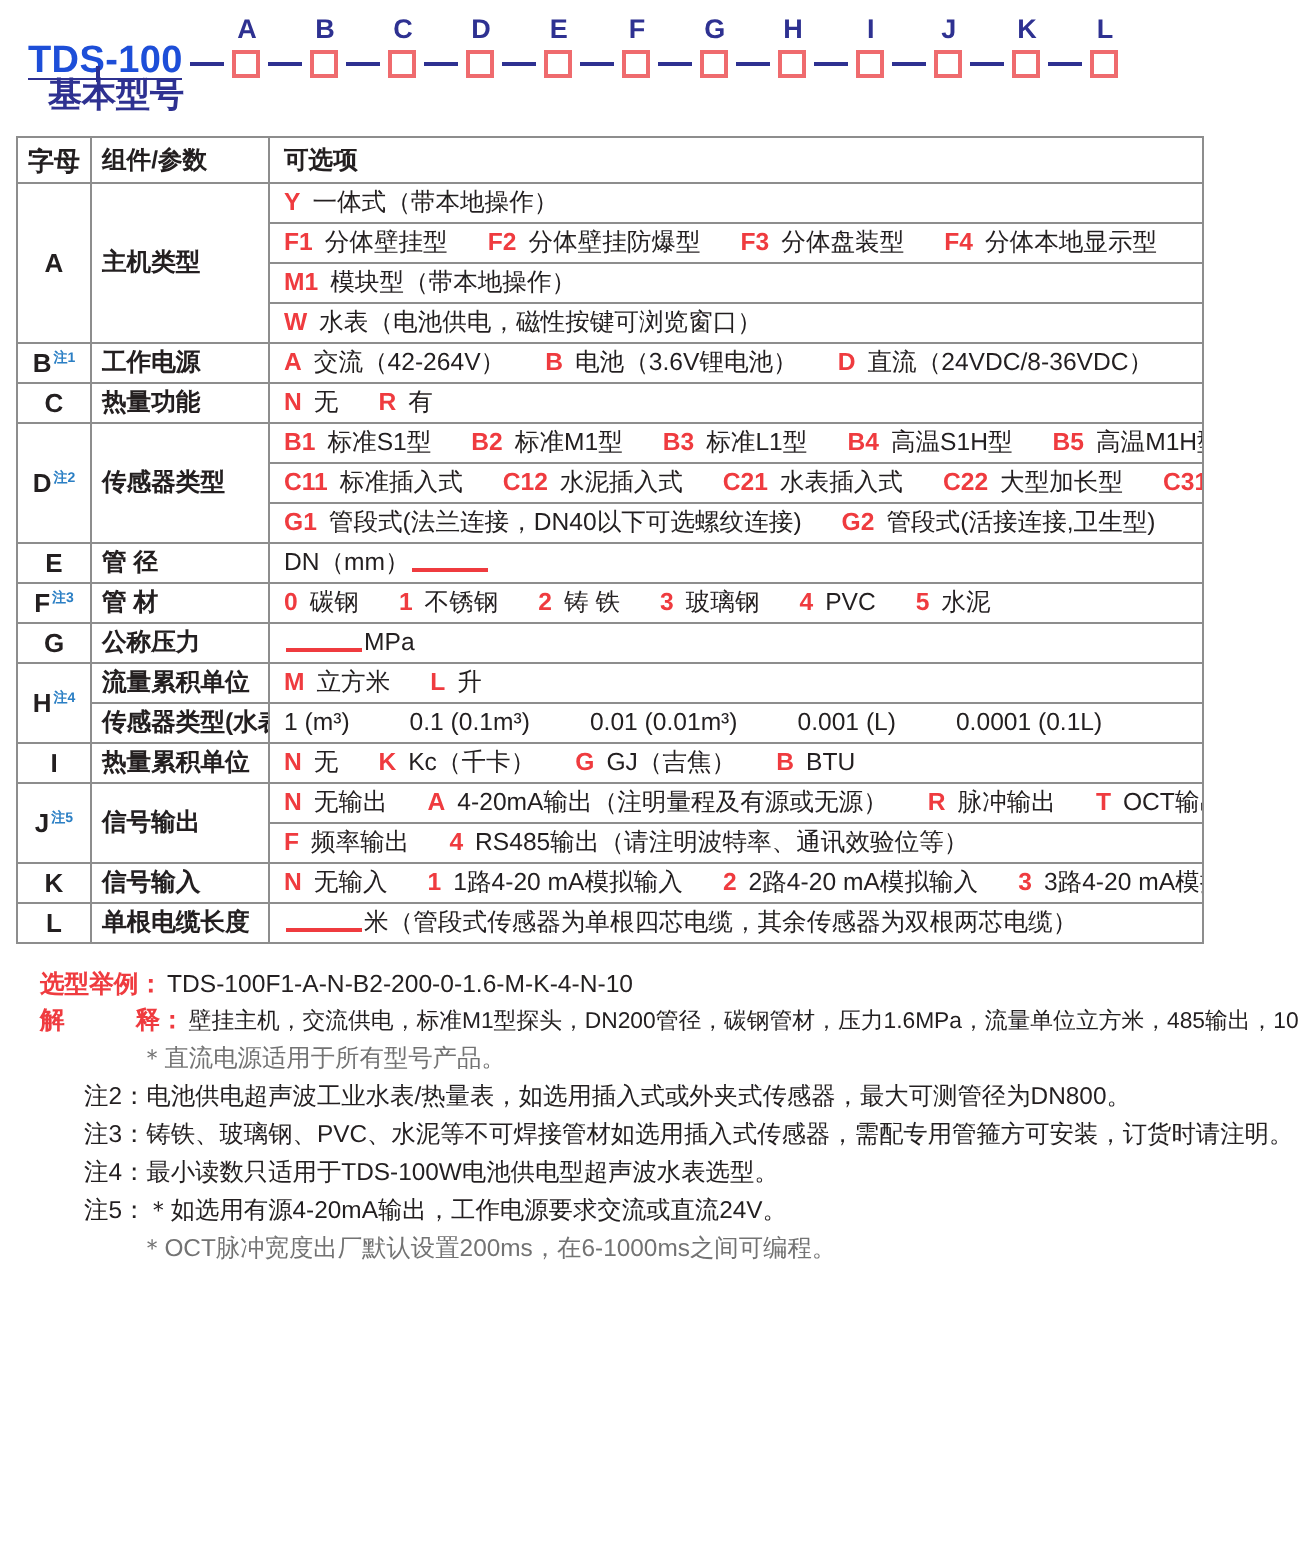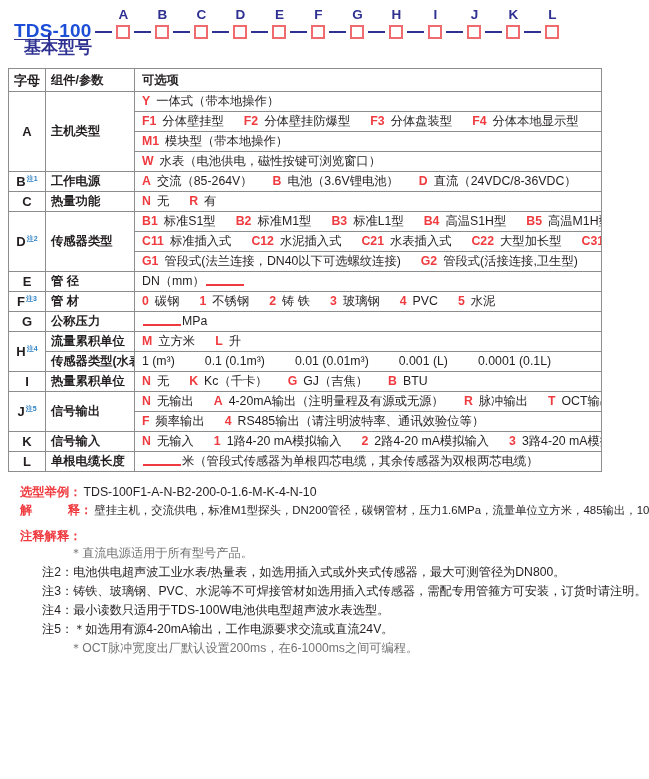--- a/index.html
+++ b/index.html
@@ -273,21 +273,21 @@
       </tr>
       <tr>
         <td class="c-opt"><span class="code">M1</span><span class="sp1"></span><span class="codeblk">模块型（带本地操作）</span></td>
       </tr>
       <tr>
         <td class="c-opt"><span class="code">W</span><span class="sp1"></span><span class="codeblk">水表（电池供电，磁性按键可浏览窗口）</span></td>
       </tr>
       <tr>
         <td class="c-letter" rowspan="1"><span class="letter-stack">B</span><span class="sup-note">注1</span></td>
         <td class="c-name" rowspan="1">工作电源</td>
-        <td class="c-opt"><span class="code">A</span><span class="sp1"></span><span class="codeblk">交流（85-264V）</span><span class="sp3"></span><span class="code">B</span><span class="sp1"></span><span class="codeblk">电池（3.6V锂电池）</span><span class="sp3"></span><span class="code">D</span><span class="sp1"></span><span class="codeblk">直流（24VDC/8-36VDC）</span></td>
+        <td class="c-opt"><span class="code">A</span><span class="sp1"></span><span class="codeblk">交流（42-264V）</span><span class="sp3"></span><span class="code">B</span><span class="sp1"></span><span class="codeblk">电池（3.6V锂电池）</span><span class="sp3"></span><span class="code">D</span><span class="sp1"></span><span class="codeblk">直流（24VDC/8-36VDC）</span></td>
       </tr>
       <tr>
         <td class="c-letter" rowspan="1"><span class="letter-stack">C</span></td>
         <td class="c-name" rowspan="1">热量功能</td>
         <td class="c-opt"><span class="code">N</span><span class="sp1"></span><span class="codeblk">无</span><span class="sp3"></span><span class="code">R</span><span class="sp1"></span><span class="codeblk">有</span></td>
       </tr>
       <tr>
         <td class="c-letter" rowspan="3"><span class="letter-stack">D</span><span class="sup-note">注2</span></td>
         <td class="c-name" rowspan="3">传感器类型</td>
         <td class="c-opt"><span class="code">B1</span><span class="sp1"></span><span class="codeblk">标准S1型</span><span class="sp3"></span><span class="code">B2</span><span class="sp1"></span><span class="codeblk">标准M1型</span><span class="sp3"></span><span class="code">B3</span><span class="sp1"></span><span class="codeblk">标准L1型</span><span class="sp3"></span><span class="code">B4</span><span class="sp1"></span><span class="codeblk">高温S1H型</span><span class="sp3"></span><span class="code">B5</span><span class="sp1"></span><span class="codeblk">高温M1H型</span><span class="sp3"></span><span class="code">B6</span><span class="sp1"></span></td>
@@ -354,21 +354,20 @@
     <span class="ex-value">TDS-100F1-A-N-B2-200-0-1.6-M-K-4-N-10</span>
   </div>
   <div class="ex-line">
     <span class="ex-label spread">
         <span>解</span>
         <span>释</span>
       </span>
       <span class="ex-label">：</span>
     <span class="ex-value small">壁挂主机，交流供电，标准M1型探头，DN200管径，碳钢管材，压力1.6MPa，流量单位立方米，485输出，10米电缆线。</span>
   </div>
-  <div class="notes-title">注释解释：</div>
   <div id="notes-list">
       <div class="note-sub">＊直流电源适用于所有型号产品。</div>
       <div class="note-item">注2：电池供电超声波工业水表/热量表，如选用插入式或外夹式传感器，最大可测管径为DN800。</div>
       <div class="note-item">注3：铸铁、玻璃钢、PVC、水泥等不可焊接管材如选用插入式传感器，需配专用管箍方可安装，订货时请注明。</div>
       <div class="note-item">注4：最小读数只适用于TDS-100W电池供电型超声波水表选型。</div>
       <div class="note-item">注5：＊如选用有源4-20mA输出，工作电源要求交流或直流24V。</div>
       <div class="note-sub">＊OCT脉冲宽度出厂默认设置200ms，在6-1000ms之间可编程。</div>
     </div>
 </div>
 

